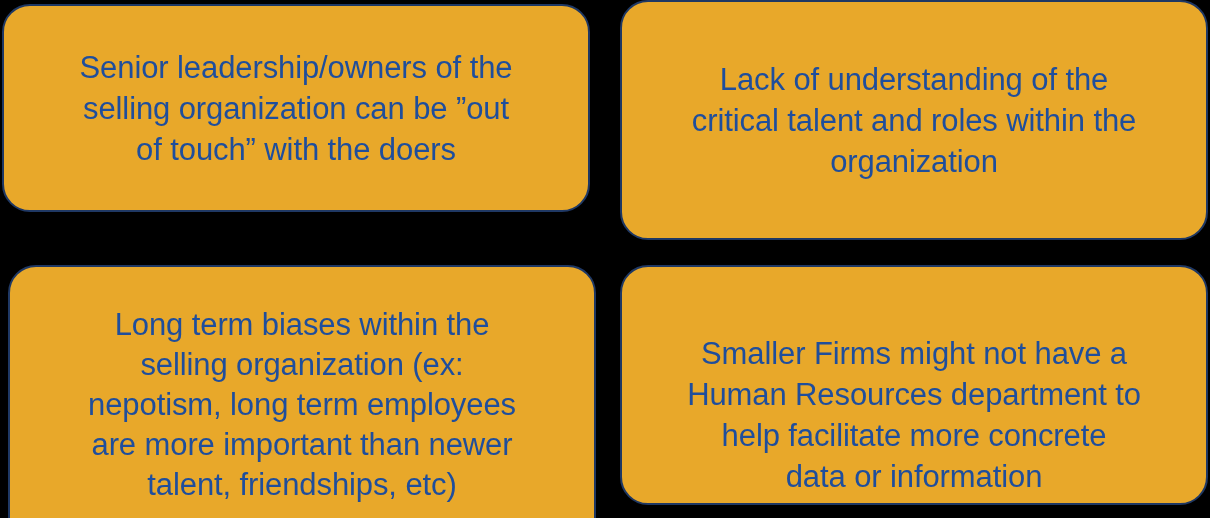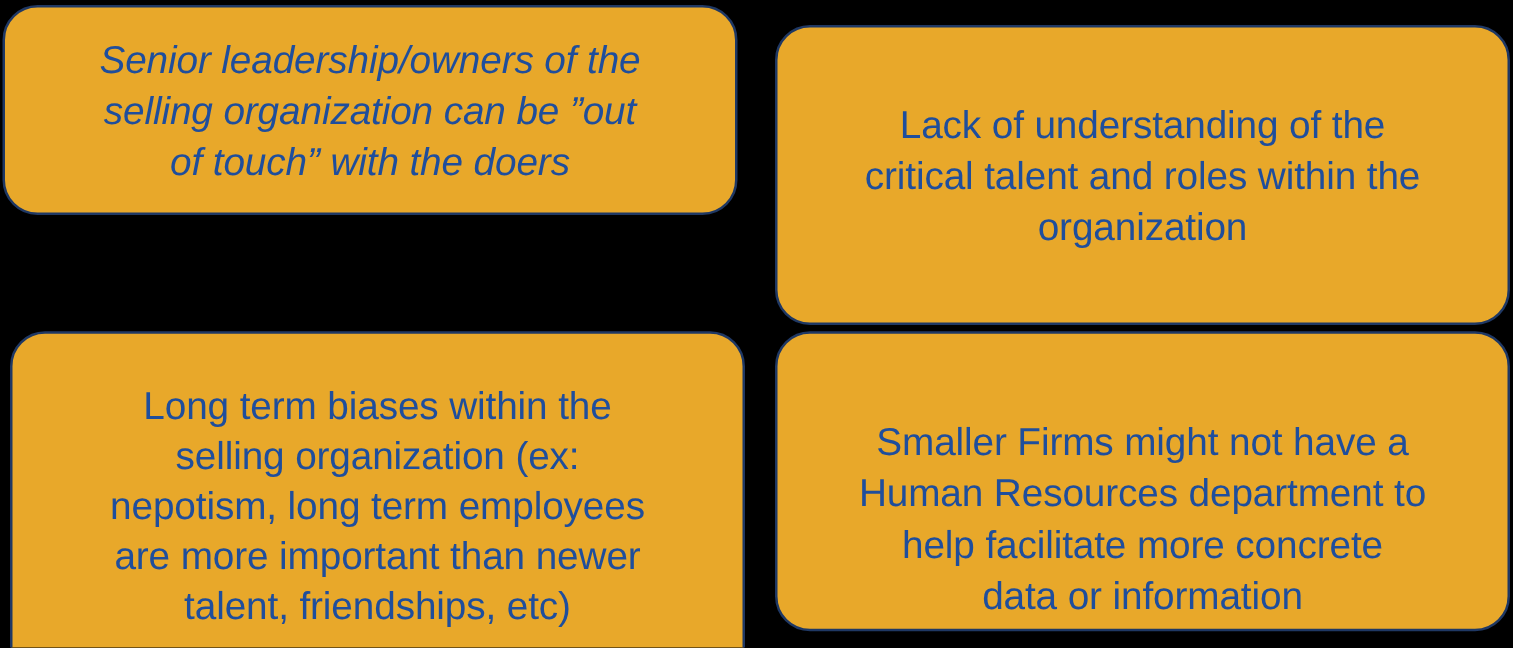--- a/index.html
+++ b/index.html
@@ -38,22 +38,22 @@
     font-family: "Liberation Sans", sans-serif;
     font-size: 31px;
     line-height: 41px;
     text-align: center;
     letter-spacing: -0.1px;
     white-space: pre-line;
     width: 100%;
   }
 
   
-  #card-1 { left: 2px;   top: 4px;   width: 588px; height: 168px; font-style: italic; }
-  #card-2 { left: 620px; top: 20px;   width: 588px; height: 240px; }
+  #card-1 { left: 2px;   top: 4px;   width: 588px; height: 208px; }
+  #card-2 { left: 620px; top: 0;   width: 588px; height: 240px; }
   #card-3 { left: 8px;   top: 265px; width: 588px; height: 280px; }
   #card-4 { left: 620px; top: 265px; width: 588px; height: 240px; align-items: flex-end; }
 
   
   #card-3 .card-text { line-height: 40px; }
 </style>
 </head>
 <body>
 
 <div id="canvas">

